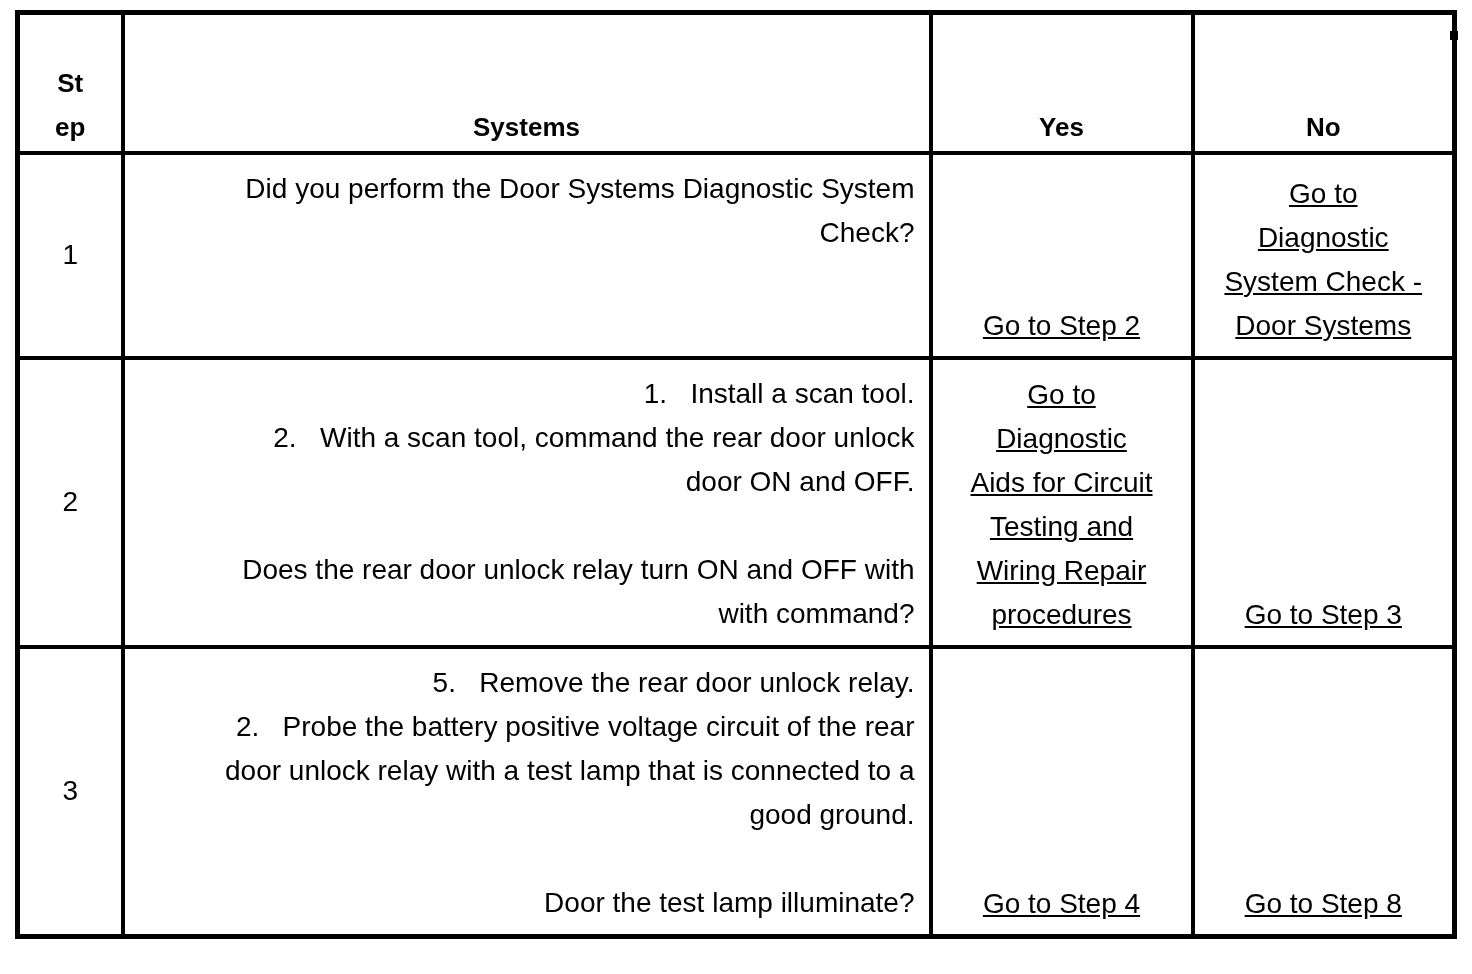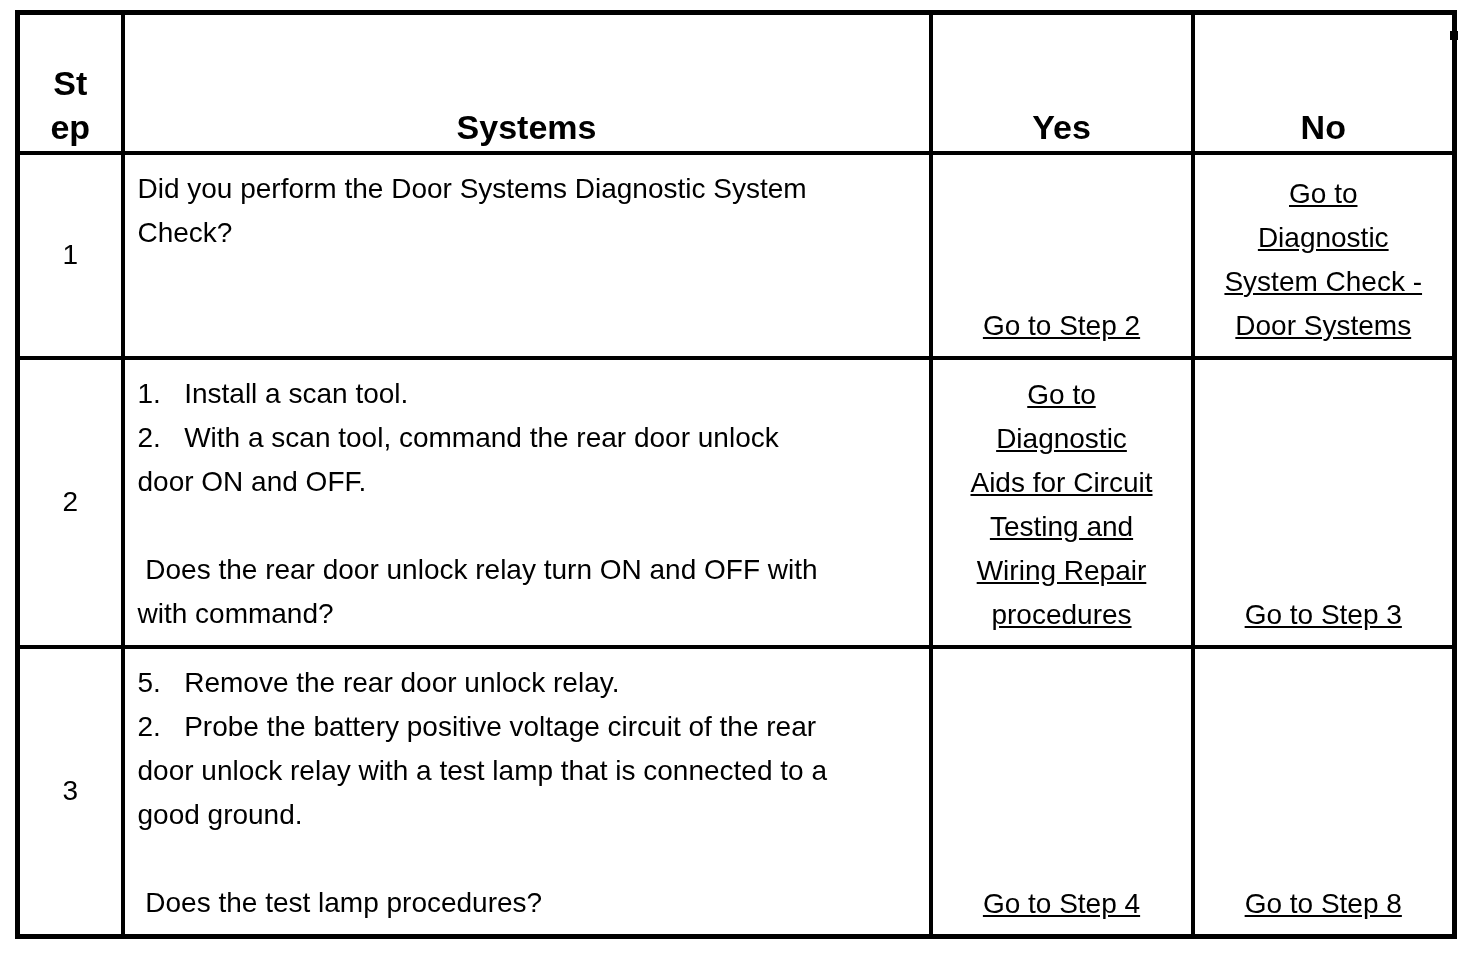--- a/index.html
+++ b/index.html
@@ -32,40 +32,40 @@
   table.diag-table {
     border-width: 5px;
   }
   thead tr { height: 140px; }
   tbody tr.row-1 { height: 205px; }
   tbody tr.row-2 { height: 289px; }
   tbody tr.row-3 { height: 290px; }
 
   th {
     font-weight: bold;
-    font-size: 34px;
+    font-size: 26px;
     line-height: 44px;
     vertical-align: bottom;
     text-align: center;
     padding: 0 6px 2px 6px;
     background: #ffffff;
   }
   td {
     font-size: 28px;
     line-height: 44px;
     background: #ffffff;
   }
   td.step-cell {
     text-align: center;
     vertical-align: middle;
     padding: 0;
   }
   td.action-cell {
     vertical-align: top;
-    text-align: left;
+    text-align: right;
     padding: 12px 14px 8px 13px;
   }
   td.yes-cell, td.no-cell {
     vertical-align: bottom;
     text-align: center;
     padding: 8px 10px 8px 10px;
     text-decoration: underline;
   }
   .line {
     white-space: pre-wrap;
@@ -147,21 +147,21 @@
         </td>
       </tr>
       <tr class="row-3">
         <td class="step-cell"><span>3</span></td>
         <td class="action-cell">
           <div class="line">5.   Remove the rear door unlock relay.</div>
           <div class="line">2.   Probe the battery positive voltage circuit of the rear</div>
           <div class="line">door unlock relay with a test lamp that is connected to a</div>
           <div class="line">good ground.</div>
           <div class="line">&nbsp;</div>
-          <div class="line"> Does the test lamp procedures?</div>
+          <div class="line"> Door the test lamp illuminate?</div>
         </td>
         <td class="yes-cell">
           <div class="line">Go to Step 4</div>
         </td>
         <td class="no-cell">
           <div class="line">Go to Step 8</div>
         </td>
       </tr>
     </tbody>
 </table>

